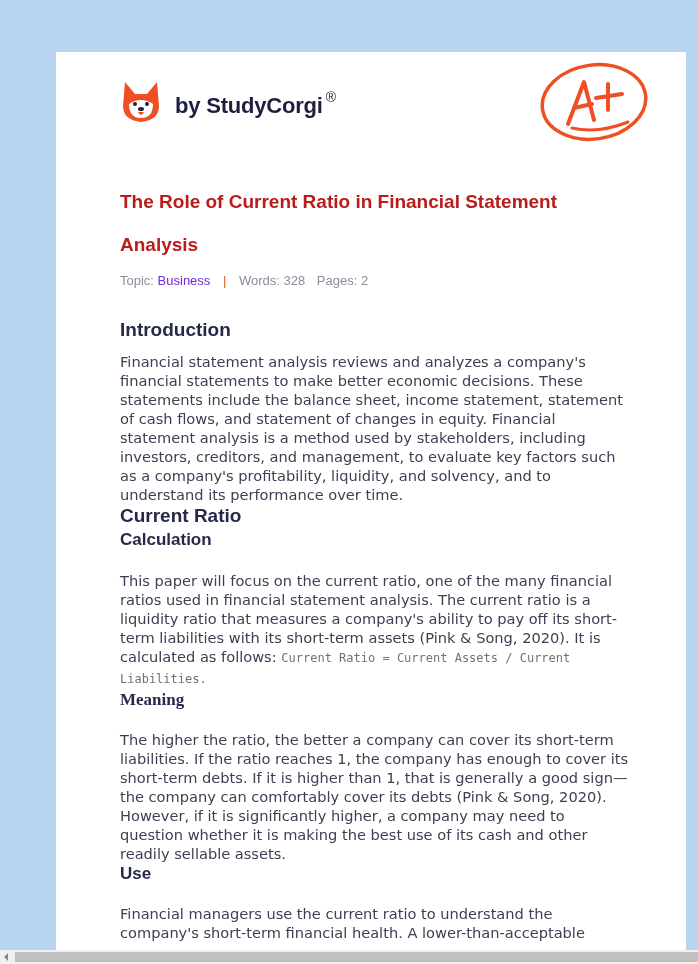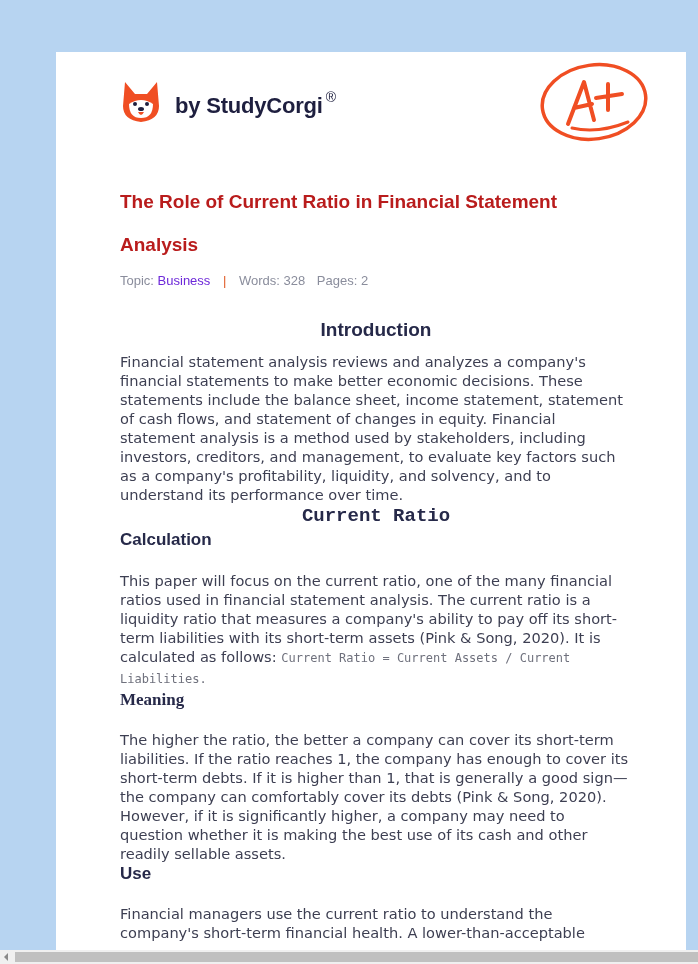--- a/index.html
+++ b/index.html
@@ -38,21 +38,21 @@
   }
   .meta .topic-val { color: #6d28d9; }
   .meta .sep { color: #e05a25; margin: 0 9px; }
   .meta .pages { margin-left: 8px; }
   .body-text {
     position: absolute; left: 64px; top: 262px; width: 512px;
     color: #3d3f52;
   }
   h2 {
     font-family: "Liberation Sans", sans-serif;
-    font-size: 19px; font-weight: 700; color: #262949; line-height: 24px; text-align: center;
+    font-size: 19px; font-weight: 700; color: #262949; line-height: 24px;
   }
   h3 {
     font-family: "Liberation Sans", sans-serif;
     font-size: 17px; font-weight: 700; color: #262949; line-height: 22px;
   }
   p {
     font-size: 14.6px; line-height: 19px; color: #3d3f52;
   }
   code {
     font-family: "DejaVu Sans Mono", monospace;
@@ -102,21 +102,21 @@
     <span class="topic-val">Business</span>
     <span class="sep">|</span>
     <span>Words: 328</span>
     <span class="pages">Pages: 2</span>
   </div>
 
   <div class="body-text">
     <h2 style="margin-top:4px;">Introduction</h2>
     <p style="margin-top:10px;">Financial statement analysis reviews and analyzes a company's financial statements to make better economic decisions. These statements include the balance sheet, income statement, statement of cash flows, and statement of changes in equity. Financial statement analysis is a method used by stakeholders, including investors, creditors, and management, to evaluate key factors such as a company's profitability, liquidity, and solvency, and to understand its performance over time.</p>
 
-    <h2 style="margin-top:0px;font-family:Liberation Mono, monospace;">Current Ratio</h2>
+    <h2 style="margin-top:0px;">Current Ratio</h2>
 
     <h3 style="margin-top:1px;">Calculation</h3>
     <p style="margin-top:20px;"><span>This paper will focus on the current ratio, one of the many financial ratios used in financial statement analysis. The current ratio is a liquidity ratio that measures a company's ability to pay off its short-term liabilities with its short-term assets (Pink &amp; Song, 2020). It is calculated as follows: </span><code>Current Ratio = Current Assets / Current Liabilities.</code></p>
 
     <h3 style="margin-top:0px;font-family:Liberation Serif, serif;">Meaning</h3>
     <p style="margin-top:19px;">The higher the ratio, the better a company can cover its short-term liabilities. If the ratio reaches 1, the company has enough to cover its short-term debts. If it is higher than 1, that is generally a good sign—the company can comfortably cover its debts (Pink &amp; Song, 2020). However, if it is significantly higher, a company may need to question whether it is making the best use of its cash and other readily sellable assets.</p>
 
     <h3 style="margin-top:0px;">Use</h3>
     <p style="margin-top:19px;">Financial managers use the current ratio to understand the company's short-term financial health. A lower-than-acceptable</p>
   </div>

